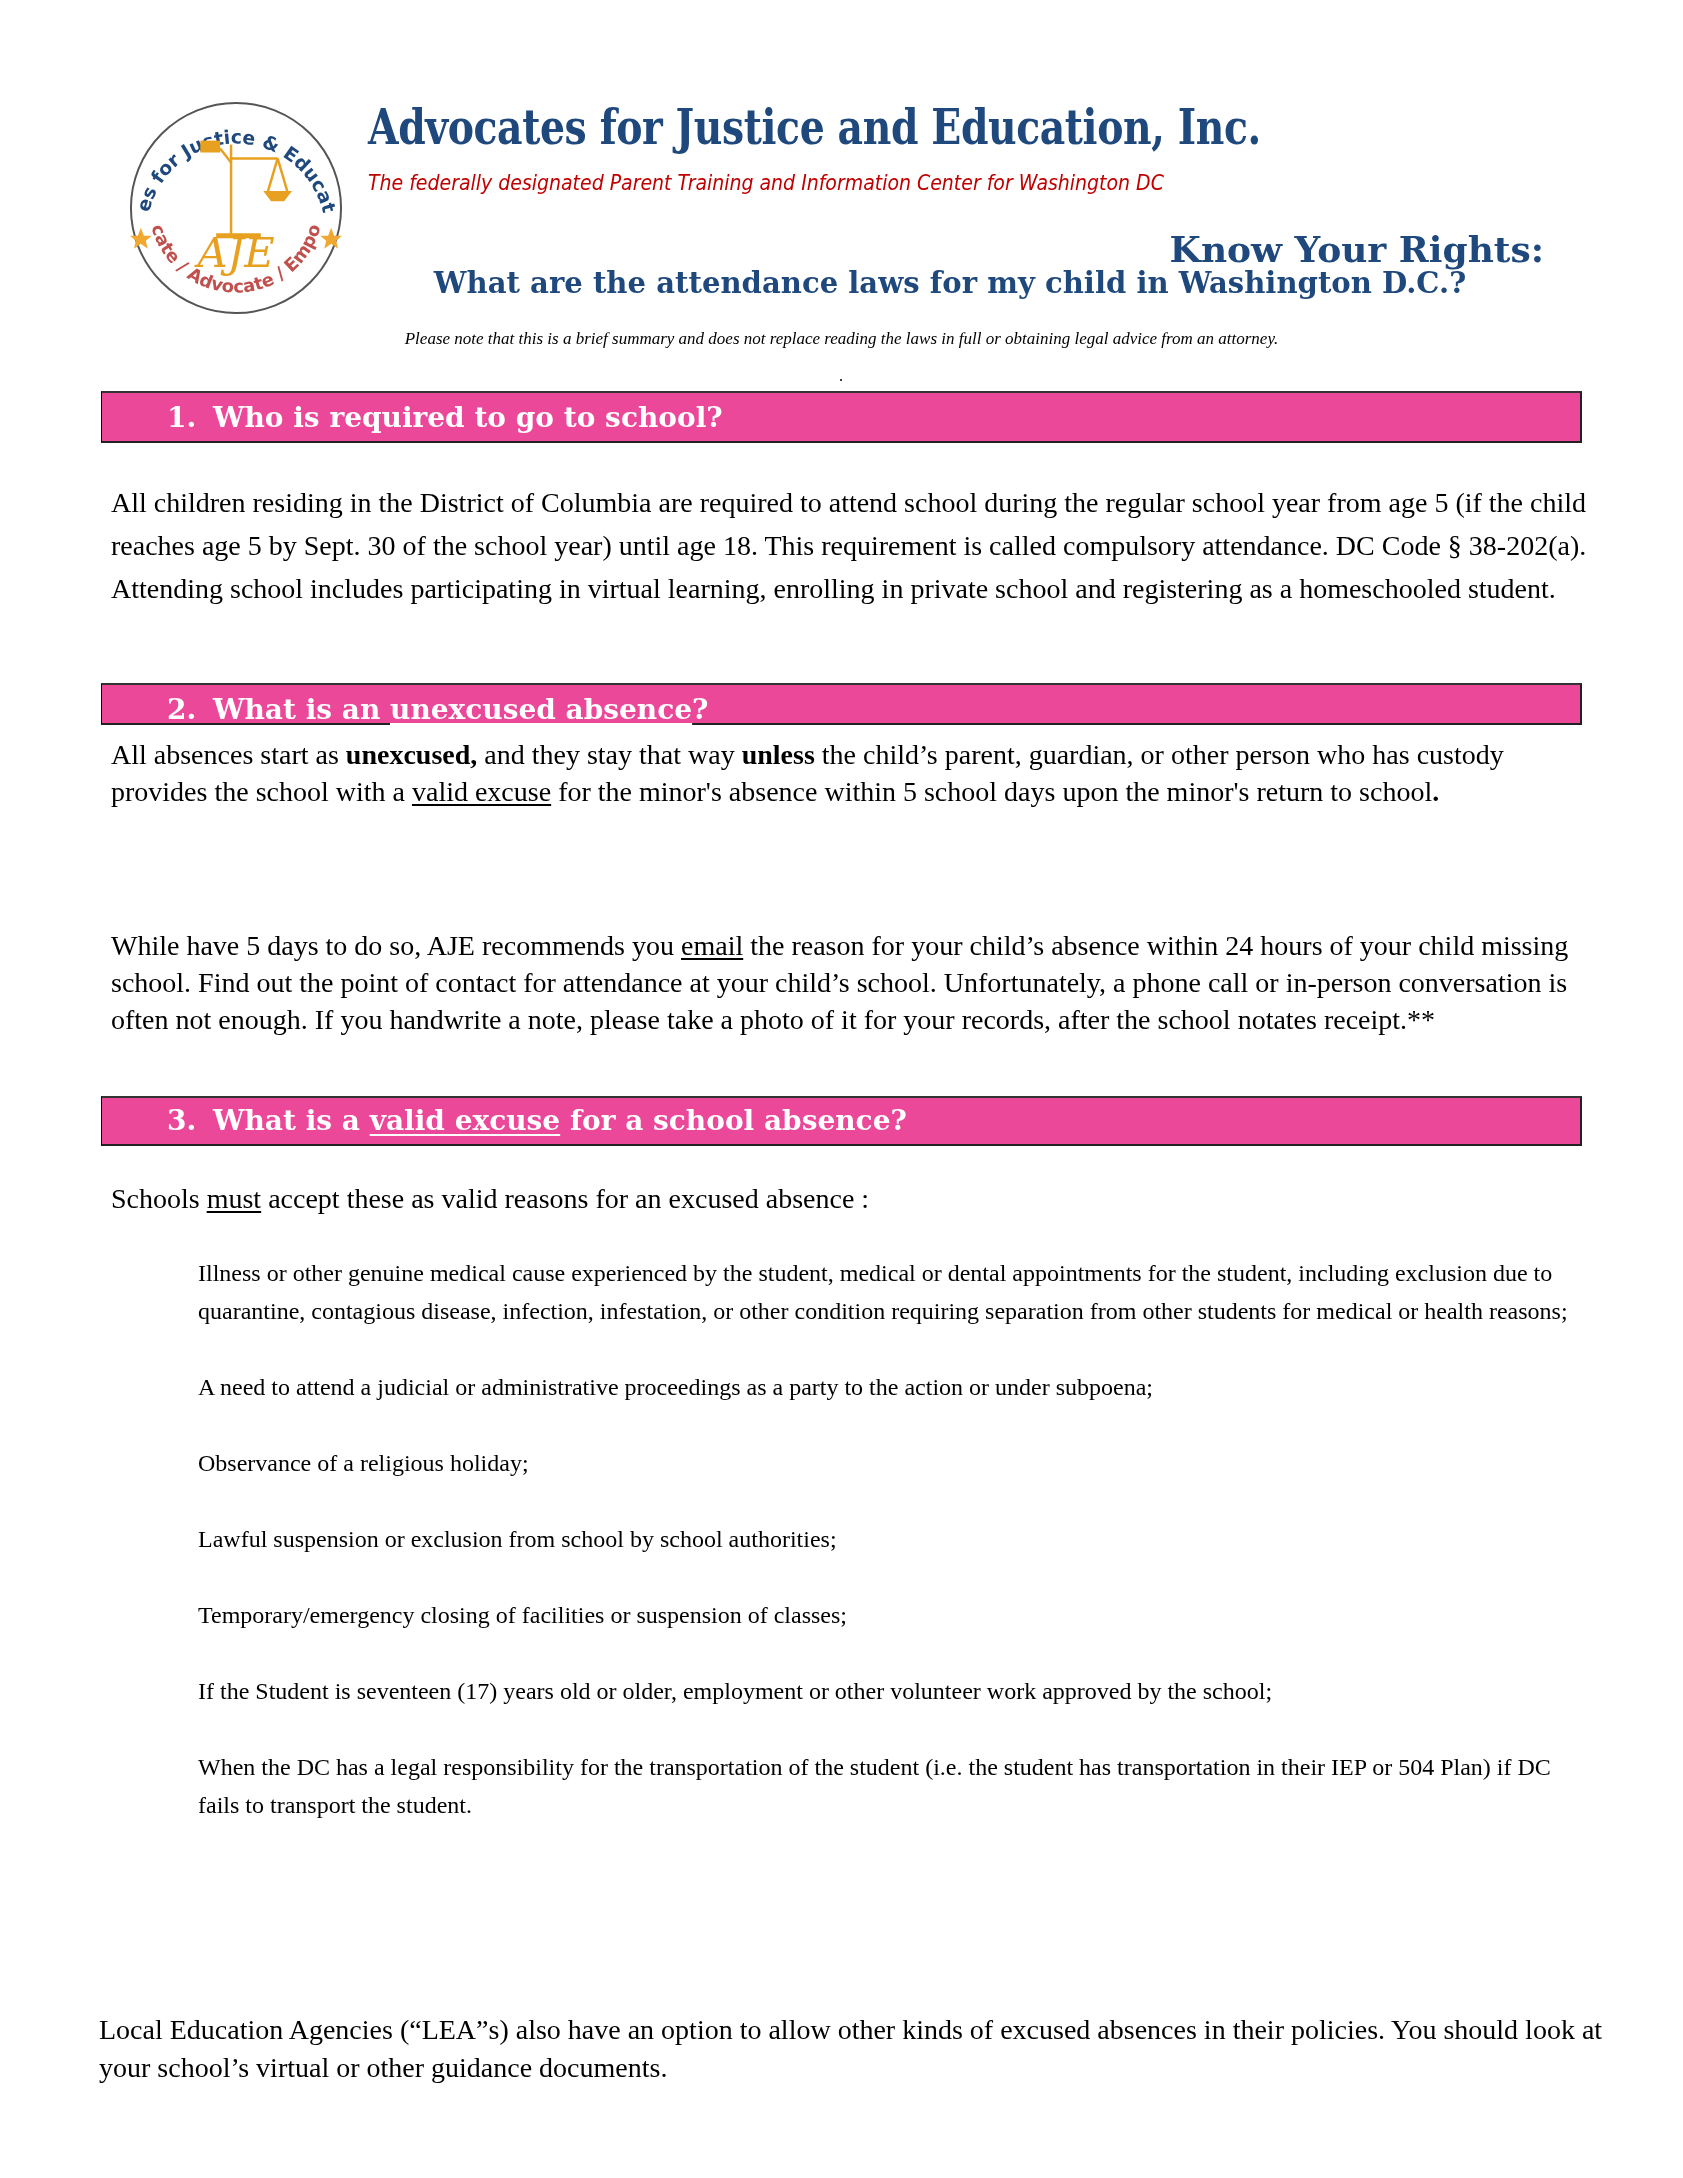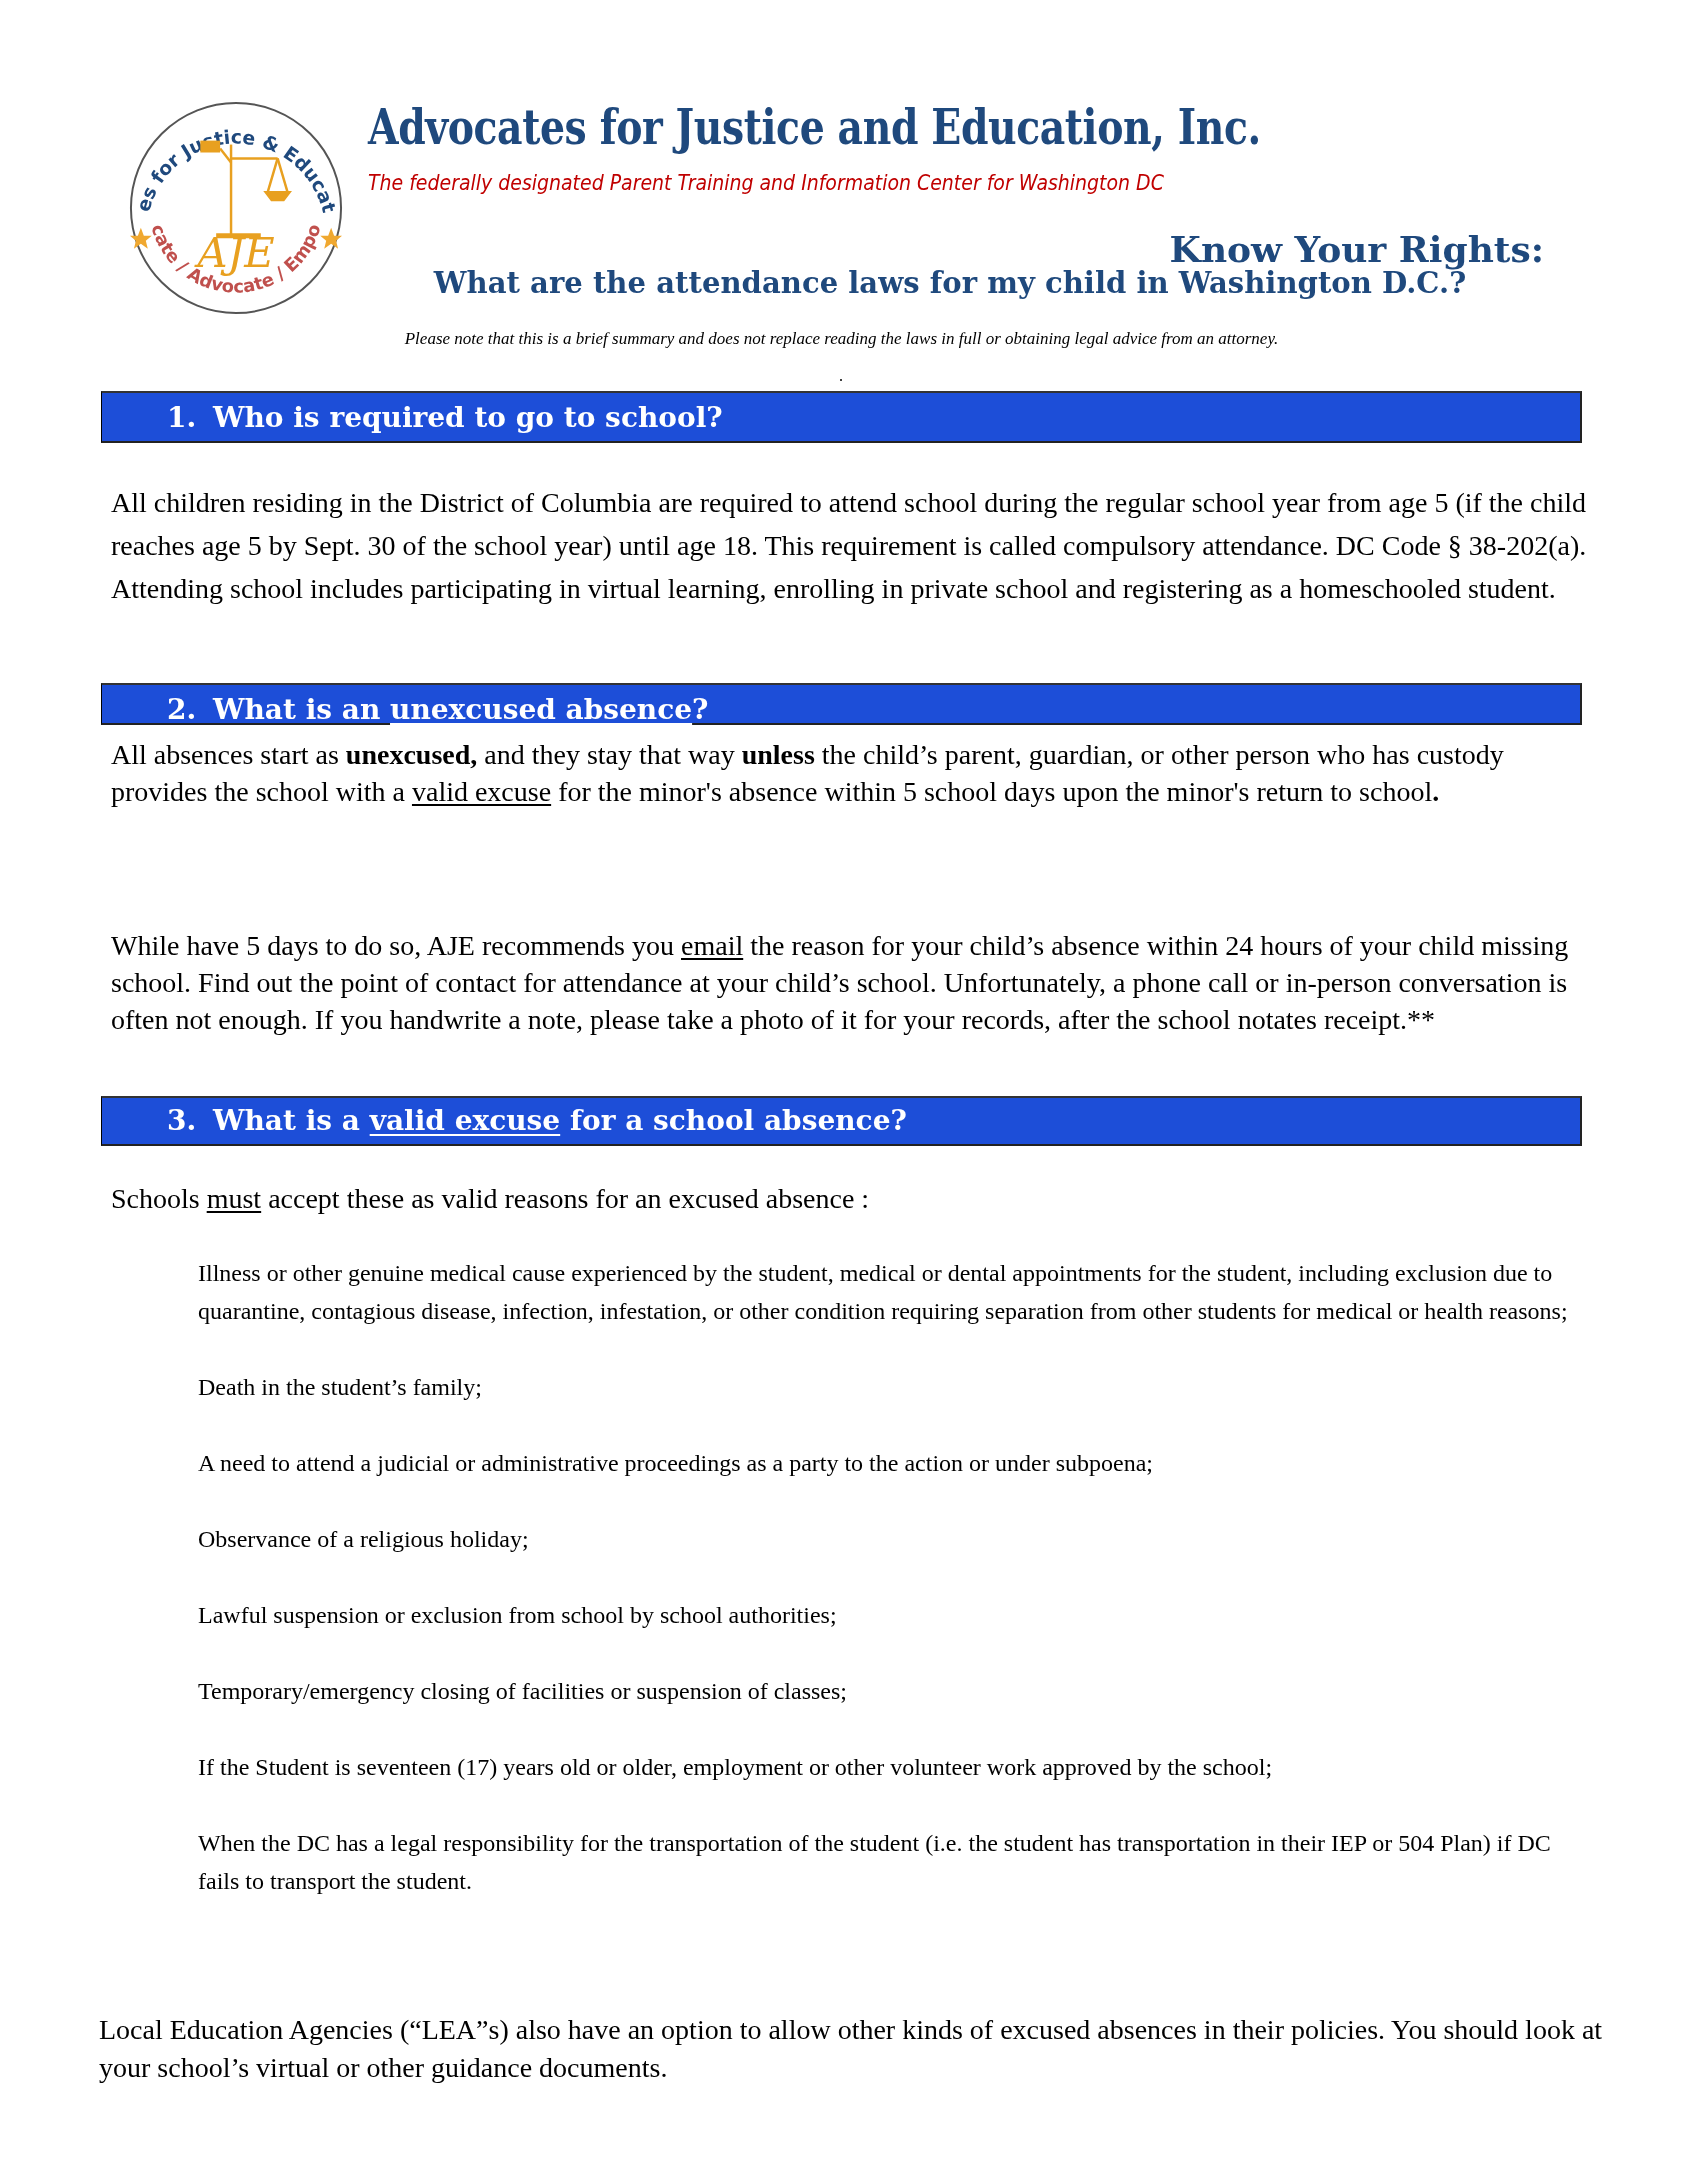--- a/index.html
+++ b/index.html
@@ -18,21 +18,21 @@
   .kyr { left: 356px; width: 1188px; top: 228px; text-align: right; font-family: "DejaVu Serif", serif;
          font-weight: bold; font-size: 36px; color: #1f497d; }
   .kyr-q { left: 356px; width: 1188px; top: 265px; text-align: center; font-family: "DejaVu Serif", serif;
            font-weight: bold; font-size: 30px; color: #1f497d; white-space: nowrap;
            transform: scaleX(0.97); transform-origin: center top; }
   .disclaimer { left: 0; width: 1683px; top: 329px; text-align: center; font-style: italic;
                 font-size: 17px; }
   .dot { left: 840px; top: 379px; width: 2px; height: 2px; background: #000; border-radius: 50%; }
 
   
-  .bar { left: 101px; width: 1481px; background: #1d4ed8; border: 1px solid #000;
+  .bar { left: 101px; width: 1481px; background: #ec4899; border: 1px solid #000;
          border-top: 2px solid #333; border-right: 2px solid #222; border-bottom: 2px solid #222;
          box-sizing: border-box; color: #fff; font-family: "DejaVu Serif", serif; font-weight: bold;
          font-size: 28px; line-height: 50px; padding-left: 65px; white-space: nowrap; }
   .bar .num { display: inline-block; width: 46px; }
   .bar u { text-decoration-thickness: 2px; text-underline-offset: 4px; }
   .bar1 { top: 391px; height: 52px; }
   .bar2 { top: 683px; height: 42px; }
   .bar3 { top: 1096px; height: 50px; line-height: 46px; }
 
   
@@ -99,21 +99,20 @@
 <div class="abs para2 p2"><span>All absences start as </span><b>unexcused,</b><span> and they stay that way </span><b>unless</b><span> the child’s parent, guardian, or other person who has custody provides the school with a </span><u>valid excuse</u><span> for the minor's absence within 5 school days upon the minor's return to school</span><b>.</b></div>
 <div class="abs para2 p3"><span>While have 5 days to do so, AJE recommends you </span><u>email</u><span> the reason for your child’s absence within 24 hours of your child missing school. Find out the point of contact for attendance at your child’s school.  Unfortunately, a phone call or in-person conversation is often not enough. If you handwrite a note, please take a photo of it for your records, after the school notates receipt.**</span></div>
 
 <div class="abs bar bar3">
   <span class="num">3.</span><span>What is a </span><u>valid excuse</u><span> for a school absence?</span>
 </div>
 <div class="abs para2 p4"><span>Schools </span><u>must</u><span> accept these as valid reasons for an excused absence :</span></div>
 
 <ul class="abs reasons">
   <li>Illness or other genuine medical cause experienced by the student, medical or dental appointments for the student, including exclusion due to quarantine, contagious disease, infection, infestation, or other condition requiring separation from other students for medical or health reasons;</li>
-  <li>Death in the student’s family;</li>
   <li>A need to attend a judicial or administrative proceedings as a party to the action or under subpoena;</li>
   <li>Observance of a religious holiday;</li>
   <li>Lawful suspension or exclusion from school by school authorities;</li>
   <li>Temporary/emergency closing of facilities or suspension of classes;</li>
   <li>If the Student is seventeen (17) years old or older, employment or other volunteer work approved by the school;</li>
   <li>When the DC has a legal responsibility for the transportation of the student (i.e. the student has transportation in their IEP or 504 Plan) if DC fails to transport the student.</li>
 </ul>
 
 <div class="abs closing">Local Education Agencies (“LEA”s) also have an option to allow other kinds of excused absences in their policies. You should look at your school’s virtual or other guidance documents.</div>
 

